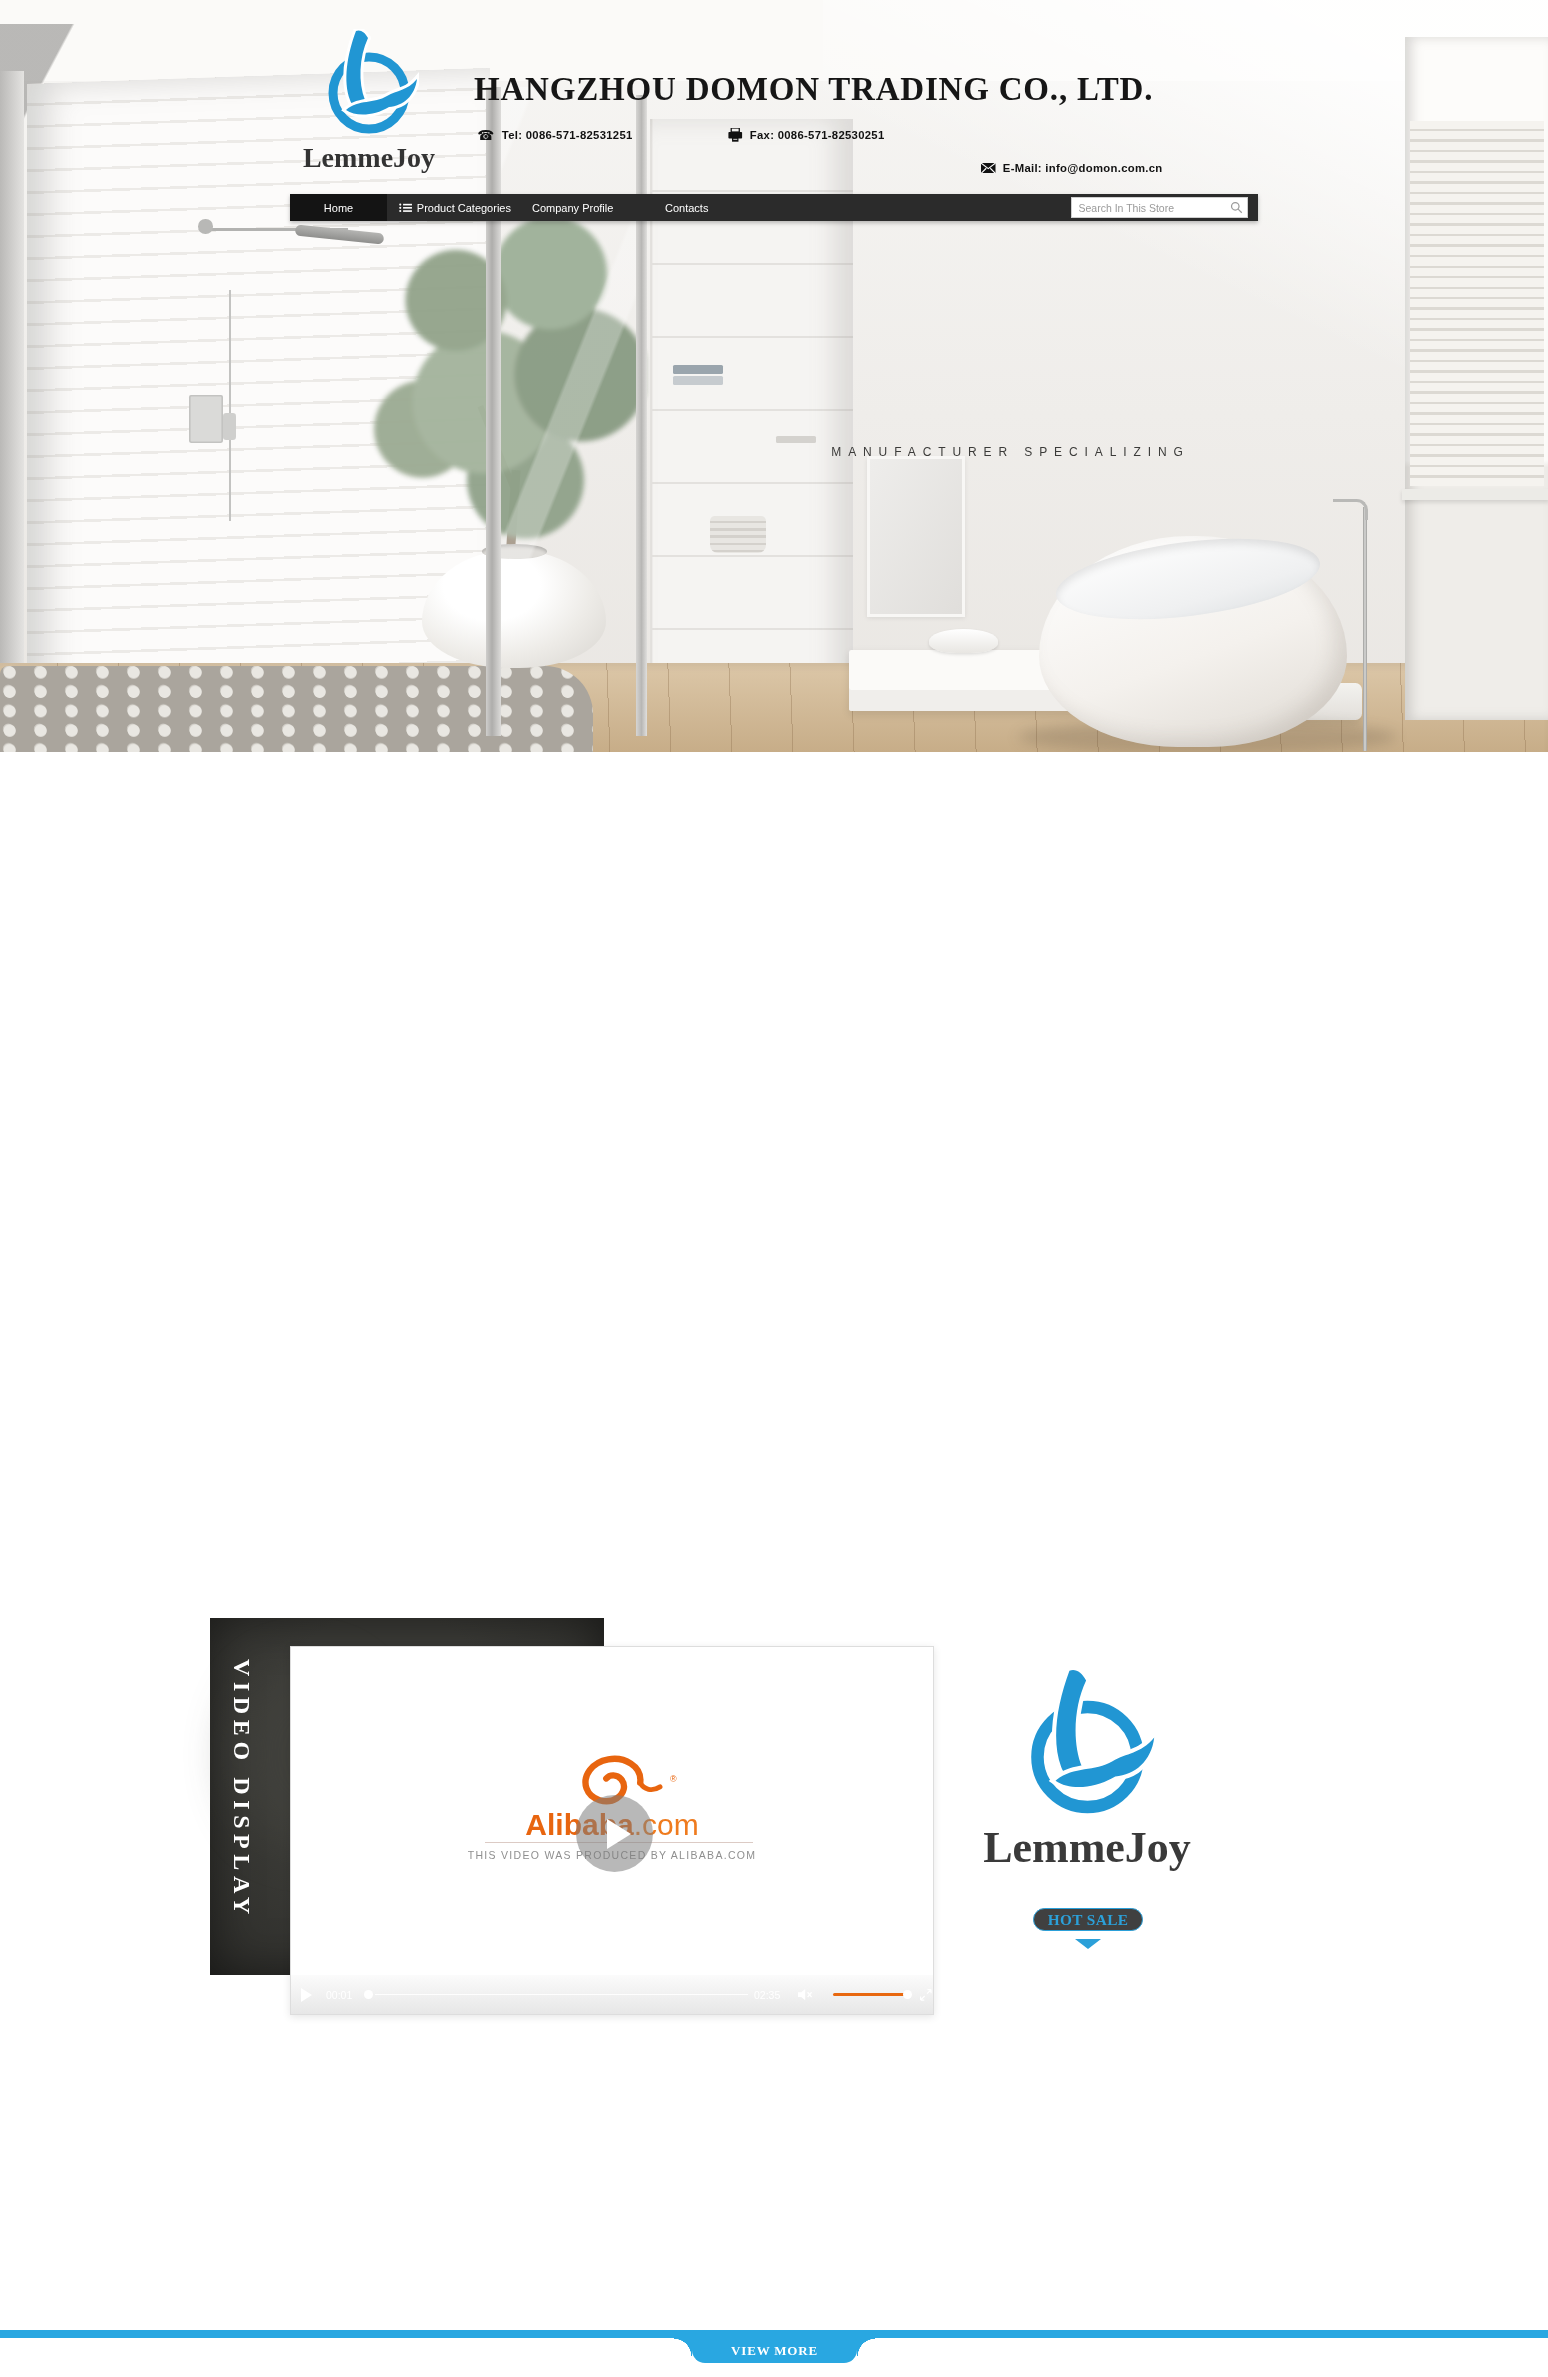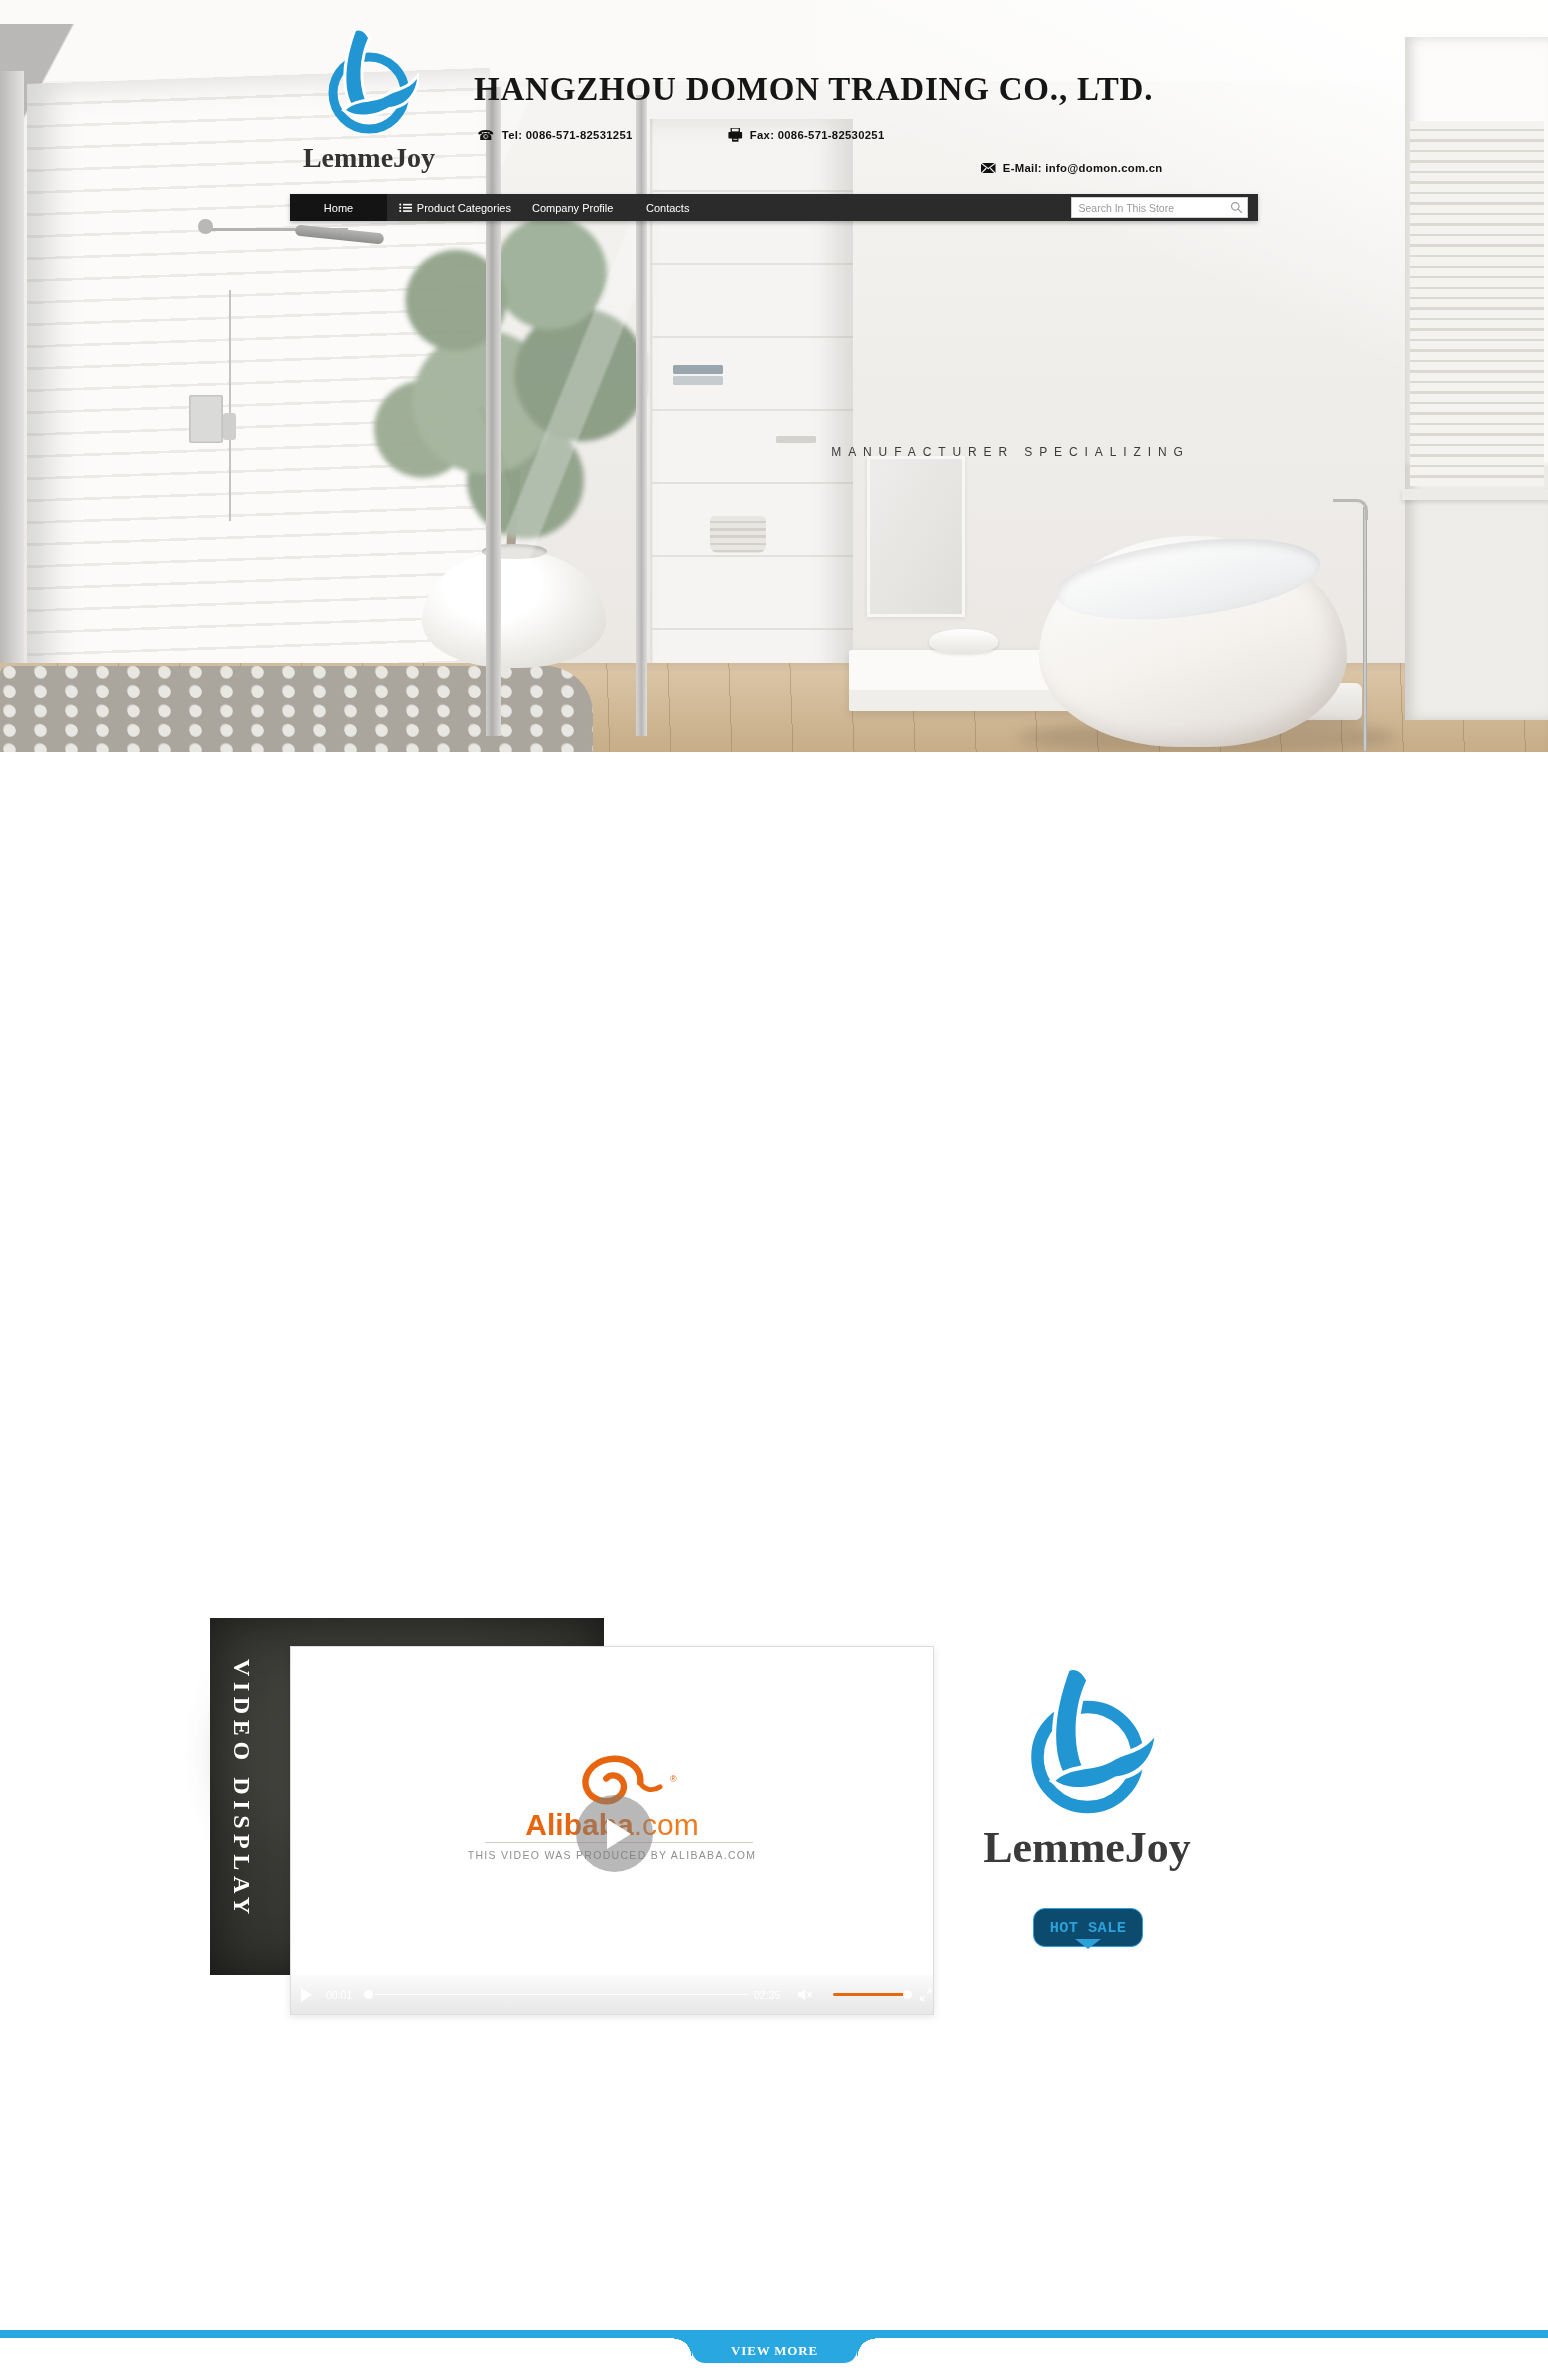--- a/index.html
+++ b/index.html
@@ -108,21 +108,21 @@
      font-size:11.3px; font-weight:bold; color:#111; letter-spacing:0.3px; }
   .ci-tel { left:3.2px; } .ci-fax { left:254px; } .ci-mail { left:507px;margin-top:33px; }
   .phone-glyph { font-family:"DejaVu Sans", sans-serif; font-size:13.7px; color:#111; }
 
   
   .nav { position:absolute; left:290px; top:194px; width:968px; height:27.4px; background:#2b2b2b;
      box-shadow:0 1.6px 4px rgba(0,0,0,.25); }
   .nav-item { position:absolute; top:0; height:27.4px; display:flex; align-items:center;
      color:#ffffff; font-size:11px; cursor:pointer; }
   .nav-home { left:0; width:97px; justify-content:center; background:#141414; }
-  .nav-pc { left:109px; gap:4.8px; } .nav-cp { left:242px; } .nav-ct { left:356px;justify-content:center; }
+  .nav-pc { left:109px; gap:4.8px; } .nav-cp { left:242px; } .nav-ct { left:375px;justify-content:center; }
   .search-box { position:absolute; left:781px; top:3.2px; width:177px; height:21px; background:#ffffff;
      border:0.8px solid #cfcfcf; display:flex; align-items:center; }
   .search-input { flex:1; border:none; outline:none; font-size:10.5px; color:#555; padding:0 4.8px 0 6.5px;
      font-family:"Liberation Sans", sans-serif; background:transparent; }
   .search-input::placeholder { color:#9a9a9a; }
   .search-btn { width:21px; height:19.4px; display:flex; align-items:center; justify-content:center; cursor:pointer; }
 
   
   .hero-box { position:absolute; left:820px; top:294px; width:381px; height:148px;
      background:rgba(143,139,134,.82); box-shadow:0 0 0 0.8px rgba(255,255,255,.18) inset;
@@ -167,24 +167,24 @@
   .vc-track { left:84px; width:373px; } .vc-track i { display:block; width:373px; height:1.6px; background:rgba(255,255,255,.9); }
   .vc-speaker { left:507px; cursor:pointer; }
   .vc-vol { left:542px; cursor:pointer; } .vc-vol i { display:block; width:73px; height:3.2px; background:#e8680f; border-radius:1.6px; }
   .vc-voldot { left:612px; } .vc-voldot i { width:9px; height:9px; border-radius:50%; background:#fff; display:block; }
   .vc-full { left:628px; cursor:pointer; }
 
   
   .big-logo { position:absolute; left:1018px; top:1668px; width:139px; height:160px; }
   .big-brand { position:absolute; left:966px; top:1822px; width:242px; text-align:center;
      font-family:"Liberation Serif", serif; font-weight:bold; font-size:44px; color:#3a3a3a; }
-  .hot-sale { position:absolute; left:1033px; top:1908px; width:110px; height:39px; border:1.6px solid #2ba0d9;
+  .hot-sale { position:absolute; left:1033px; top:1908px; width:110px; height:23px; border:1.6px solid #2ba0d9;
      border-radius:12px; display:flex; align-items:center; justify-content:center;
-     font-family:Liberation Mono, monospace; font-weight:bold; font-size:15.3px; color:#2ba0d9;
-     letter-spacing:0.4px; cursor:pointer; background:#0c4a6e; }
+     font-family:Liberation Serif, serif; font-weight:bold; font-size:15.3px; color:#2ba0d9;
+     letter-spacing:0.4px; cursor:pointer; background:#404040; }
   .hot-arrow { position:absolute; left:1075px; top:1939px; width:0; height:0;
      border-left:13px solid rgba(0,0,0,0); border-right:13px solid rgba(0,0,0,0);
      border-top:10.5px solid #2ba0d9; cursor:pointer; }
 
   
   .bottom-bar { position:absolute; left:0; top:2330px; width:1549px; height:8px; background:#29a7e1; }
   .view-more-tab { position:absolute; left:692px; top:2338px; width:165px; height:25px; background:#29a7e1;
      border-radius:0 0 13px 13px; display:flex; align-items:center; justify-content:center;
      font-family:"Liberation Serif", serif; font-weight:bold; font-size:13px; letter-spacing:0.8px;
      color:#ffffff; cursor:pointer; }

